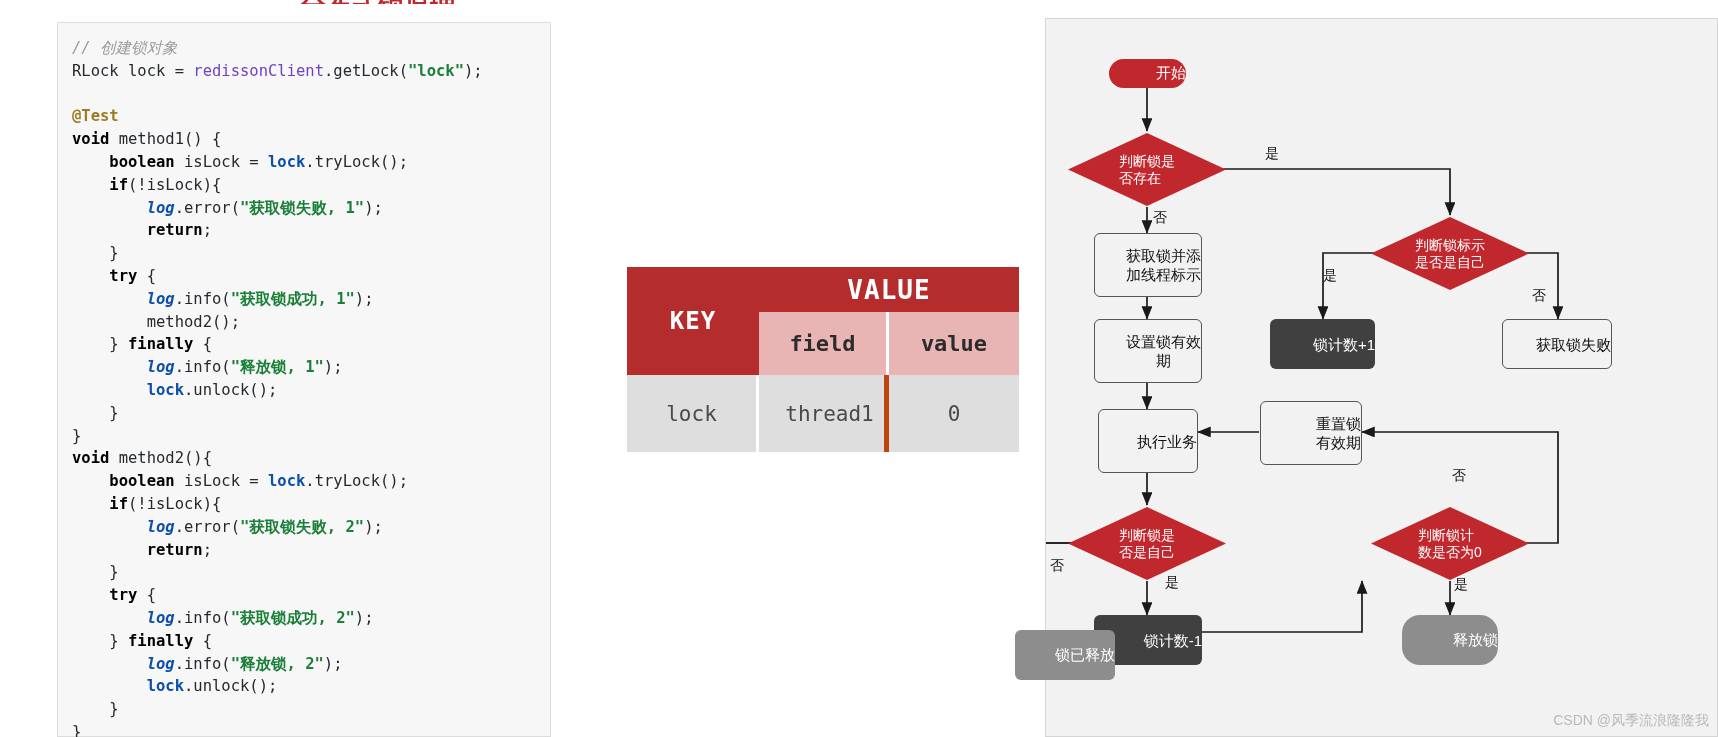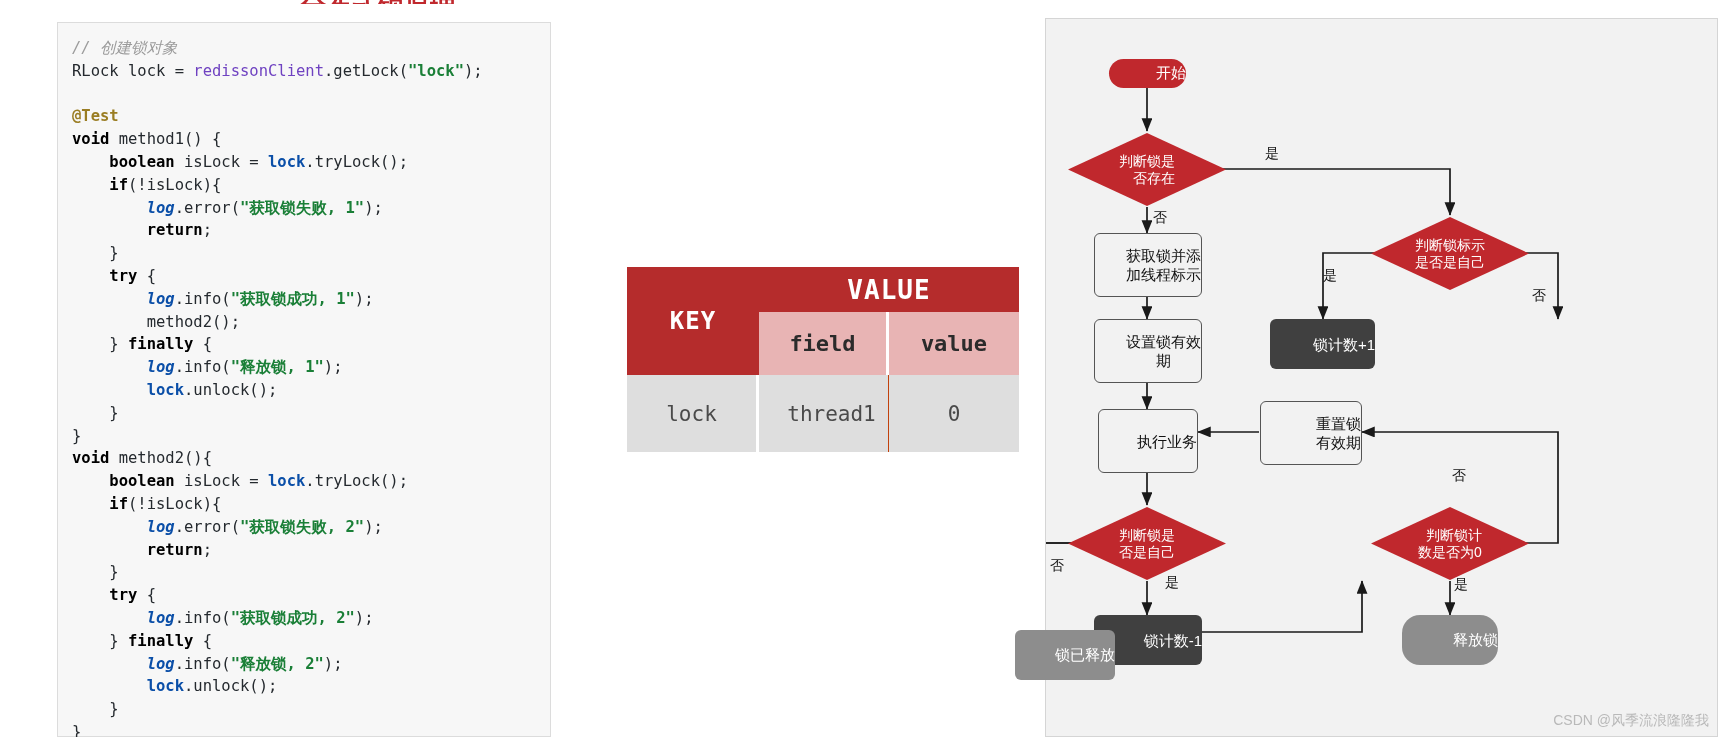--- a/index.html
+++ b/index.html
@@ -49,21 +49,21 @@
   }
   .sub-head{
     background:#e8b4b4;color:#2b2b2b;font-weight:bold;font-size:22px;
     height:63px;
   }
   .sub-head.fieldcell{border-right:3px solid #ffffff;}
   .data-cell{
     background:#dedede;color:#4a4a4a;font-size:21px;height:77px;
   }
   .data-cell.keycell{border-right:3px solid #ffffff;}
-  .data-cell.fieldcell{border-right:1px solid #c2410c;padding-left:16px;}
+  .data-cell.fieldcell{border-right:5px solid #c2410c;padding-left:16px;}
   .cursor{position:absolute;left:857px;top:427px;width:13px;height:20px;}
 
   
   #flow-panel{
     left:1045px;top:18px;width:673px;height:719px;
     background:#f2f2f2;border:1px solid #d5d5d5;box-sizing:border-box;
   }
   #flow-svg{position:absolute;left:0;top:0;}
   .node{position:absolute;box-sizing:border-box;display:flex;align-items:center;justify-content:flex-end;text-align:center;}
   .term{
@@ -79,21 +79,21 @@
     font-size:15px;line-height:19px;
   }
   .proc-darkgray{
     background:#8d8d8d;color:#fff;border-radius:18px;
     font-size:15px;
   }
   .dia-wrap{position:absolute;}
   .dia-label{
     position:absolute;left:0;top:0;width:100%;height:100%;
     display:flex;align-items:center;justify-content:center;
-    color:#fff;font-size:14px;line-height:17px;text-align:right;
+    color:#fff;font-size:14px;line-height:17px;text-align:left;
     pointer-events:none;
   }
   .edge-label{
     position:absolute;color:#111;font-size:14px;
     font-family:"Liberation Sans",sans-serif;
   }
   .watermark{
     position:absolute;right:8px;bottom:6px;color:#b9b9b9;font-size:14px;
     font-family:"Liberation Sans",sans-serif;white-space:nowrap;
   }
@@ -220,20 +220,23 @@
     <div class="dia-label">
         <span style="white-space:pre-line;">判断锁标示
 是否是自己</span>
       </div>
   </div>
 
   <div class="node proc-red" style="left:224px;top:300px;width:105px;height:50px;">
     <span>锁计数+1</span>
   </div>
 
+  <div class="node proc-gray" style="left:456px;top:300px;width:110px;height:50px;">
+    <span>获取锁失败</span>
+  </div>
 
   <div class="node proc-gray" style="left:52px;top:390px;width:100px;height:64px;">
     <span>执行业务</span>
   </div>
 
   <div class="node proc-gray" style="left:214px;top:382px;width:102px;height:64px;">
     <span style="white-space:pre-line;">重置锁
 有效期</span>
   </div>
 

